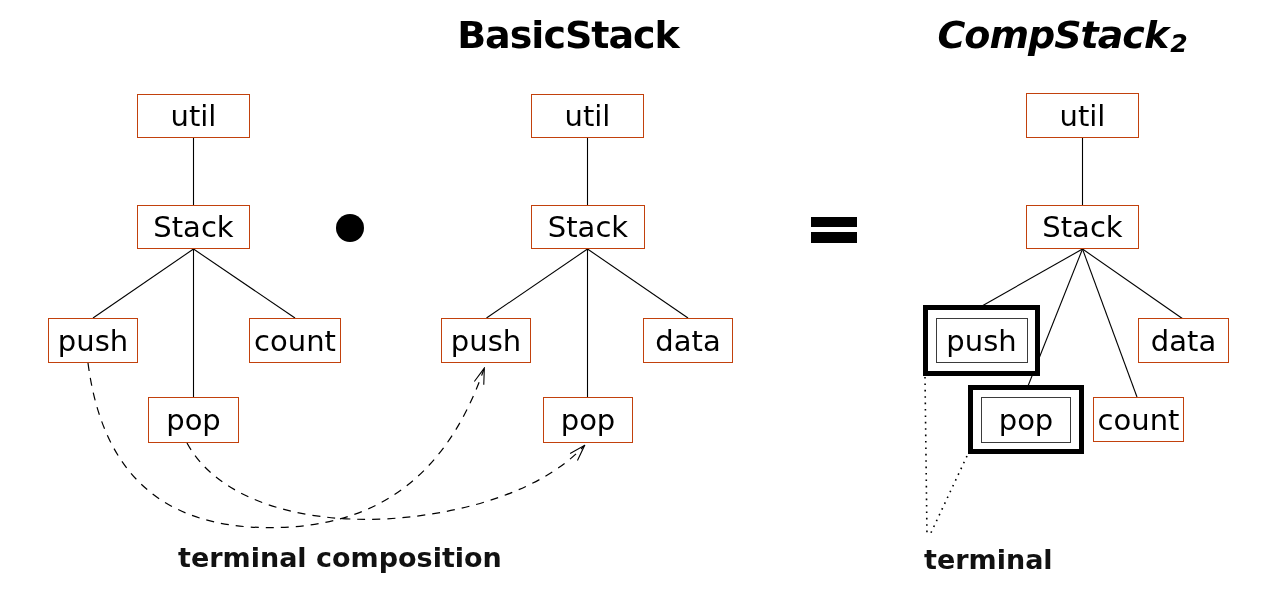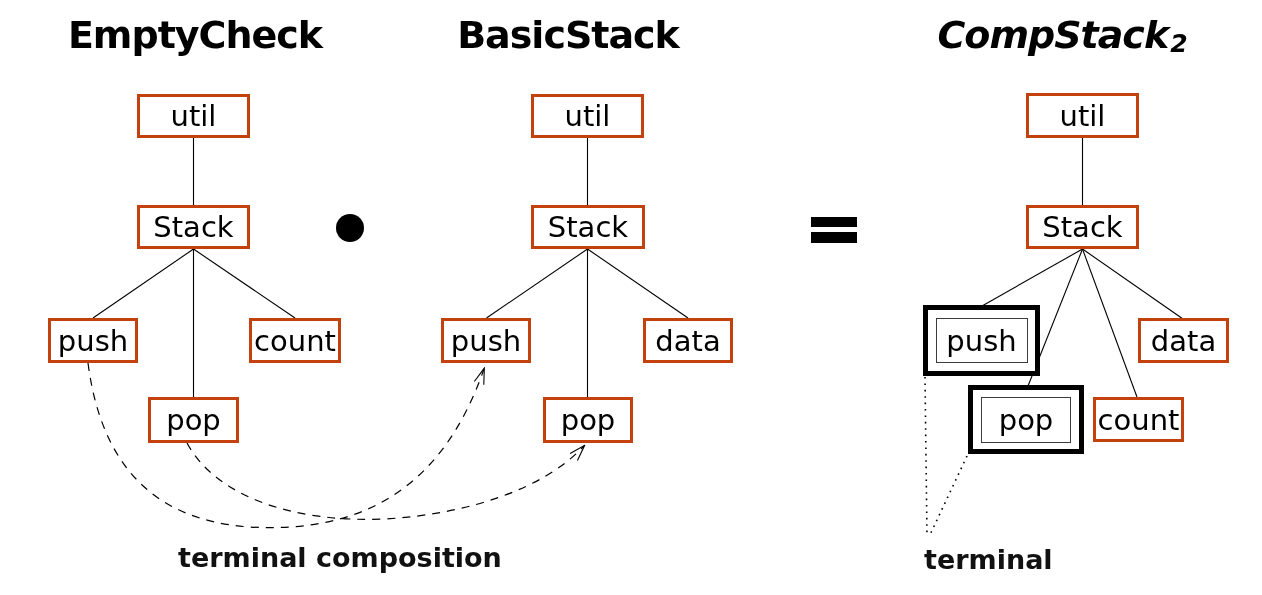--- a/index.html
+++ b/index.html
@@ -25,21 +25,21 @@
   .panel-title .sub {
     font-size: 25px;
     font-weight: bold;
     align-self: flex-end;
     margin-left: 2px;
     line-height: 1;
     padding-bottom: 1px;
   }
   .node {
     position: absolute;
-    border: 3px solid #c2410c;
+    border: 1px solid #c2410c;
     background: #fff;
     display: flex; align-items: center; justify-content: center;
     font-size: 29px;
     box-sizing: border-box;
     white-space: nowrap;
   }
   .wrapper-box {
     position: absolute;
     border: 5px solid #000;
     background: #fff;
@@ -116,23 +116,20 @@
       <path d="M88,363 C100,455 145,520 250,527 C355,533 440,495 484,369" stroke-dasharray="8 7" marker-end="url(#arrow)"></path>
       <path d="M187,443 C215,495 290,523 385,519 C470,514 545,488 584,446" stroke-dasharray="8 7" marker-end="url(#arrow)"></path>
     </g>
 
     <g stroke="#000" stroke-width="1.6" fill="none" stroke-dasharray="1.6 4.8">
       <path d="M925,377 L927,537"></path>
       <path d="M967,456 L929,537"></path>
     </g>
   </svg>
 
-  <div class="panel-title" style="left:45px; top:13px; width:300px;">
-    <span>EmptyCheck</span>
-  </div>
   <div class="panel-title" style="left:418px; top:13px; width:300px;">
     <span>BasicStack</span>
   </div>
   <div class="panel-title" style="left:912px; top:13px; width:300px;font-style:italic;">
     <span>CompStack</span>
     <span class="sub">2</span>
   </div>
 
   <div class="node" style="left:137px; top:94px;  width:113px; height:44px;">util</div>
   <div class="node" style="left:137px; top:205px; width:113px; height:44px;">Stack</div>

